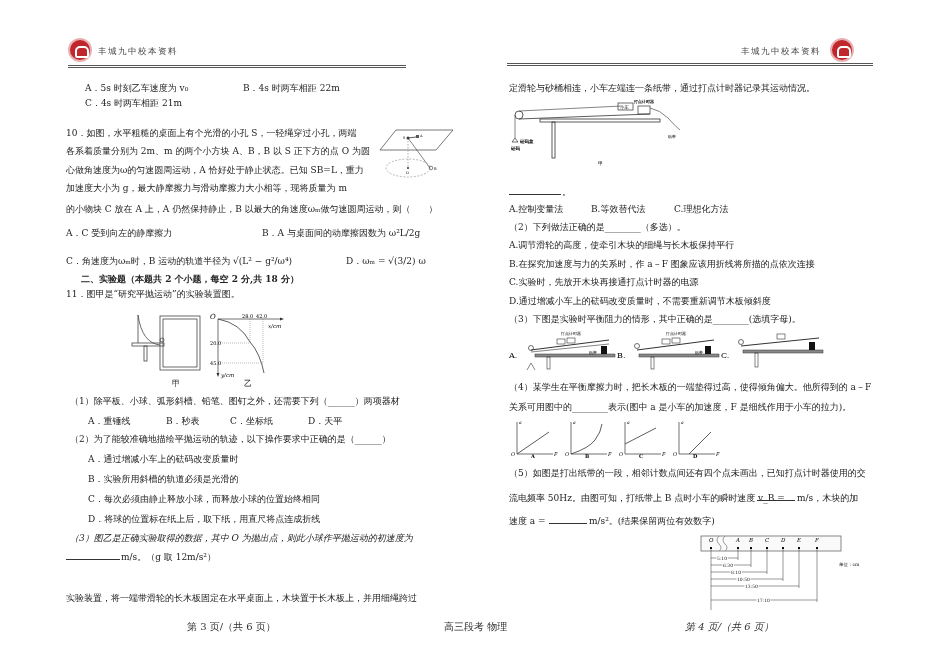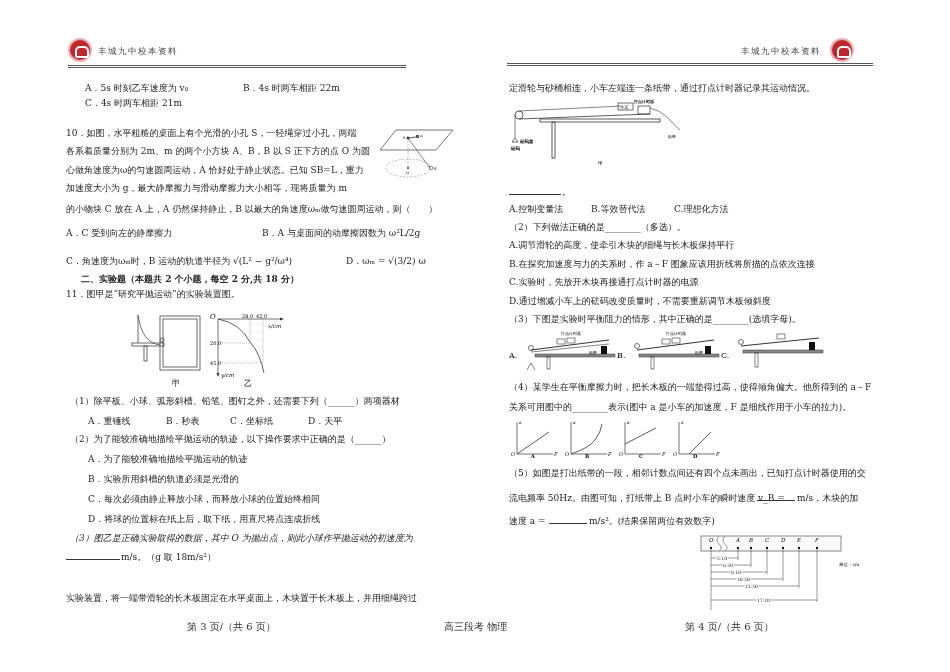--- a/index.html
+++ b/index.html
@@ -91,28 +91,28 @@
   </svg>
   <div class="t" style="left:244px;top:378px;font-size:8px;">乙</div>
 
   <div class="t" style="left:70px;top:396px;">（1）除平板、小球、弧形斜槽、铅笔、图钉之外，还需要下列（______）两项器材</div>
   <div class="t" style="left:88px;top:416px;">A．重锤线</div>
   <div class="t" style="left:166px;top:416px;">B．秒表</div>
   <div class="t" style="left:230px;top:416px;">C．坐标纸</div>
   <div class="t" style="left:308px;top:416px;">D．天平</div>
 
   <div class="t" style="left:70px;top:434px;">（2）为了能较准确地描绘平抛运动的轨迹，以下操作要求中正确的是（______）</div>
-  <div class="t" style="left:88px;top:454px;">A．为了能较准确地描绘平抛运动的轨迹</div>
+  <div class="t" style="left:88px;top:454px;">A．通过增减小车上的砝码改变质量时</div>
   <div class="t" style="left:88px;top:474px;">B．实验所用斜槽的轨道必须是光滑的</div>
   <div class="t" style="left:88px;top:494px;">C．每次必须由静止释放小球，而释放小球的位置始终相同</div>
   <div class="t" style="left:88px;top:514px;">D．将球的位置标在纸上后，取下纸，用直尺将点连成折线</div>
 
   <div class="t" style="left:70px;top:533px;font-style:italic;">（3）图乙是正确实验取得的数据，其中 O 为抛出点，则此小球作平抛运动的初速度为</div>
   <span class="blank" style="position:absolute;left:66px;top:551px;width:54px;"></span>
-  <div class="t" style="left:121px;top:552px;">m/s。（g 取 18m/s²）</div>
+  <div class="t" style="left:121px;top:552px;">m/s。（g 取 12m/s²）</div>
 
   <div class="t" style="left:66px;top:593px;">实验装置，将一端带滑轮的长木板固定在水平桌面上，木块置于长木板上，并用细绳跨过</div>
 
   <div class="foot" style="left:187px;top:620px;">第 3 页/（共 6 页）</div>
 </div>
 
 <div class="foot" style="left:444px;top:620px;">高三段考 物理</div>
 
 <div class="page page-right">
   <div class="hdr-text" style="left:266px;top:46px;">丰城九中校本资料</div>
@@ -283,14 +283,14 @@
       <text x="16" y="26" fill="#222" style="paint-order:stroke;stroke:#fff;stroke-width:2px;">5.10</text>
       <text x="22" y="33" style="paint-order:stroke;stroke:#fff;stroke-width:2px;">6.30</text>
       <text x="30" y="40" style="paint-order:stroke;stroke:#fff;stroke-width:2px;">8.10</text>
       <text x="36" y="47" style="paint-order:stroke;stroke:#fff;stroke-width:2px;">10.50</text>
       <text x="44" y="54" style="paint-order:stroke;stroke:#fff;stroke-width:2px;">13.50</text>
       <text x="56" y="68" style="paint-order:stroke;stroke:#fff;stroke-width:2px;">17.10</text>
     </g>
     <text x="138" y="32" font-size="4.5">单位：cm</text>
   </svg>
 
-  <div class="foot" style="left:210px;top:620px;">第 4 页/（共 6 页）</div>
+  <div class="foot" style="left:210px;top:620px;font-style:italic;">第 4 页/（共 6 页）</div>
 </div>
 
 </body></html>

